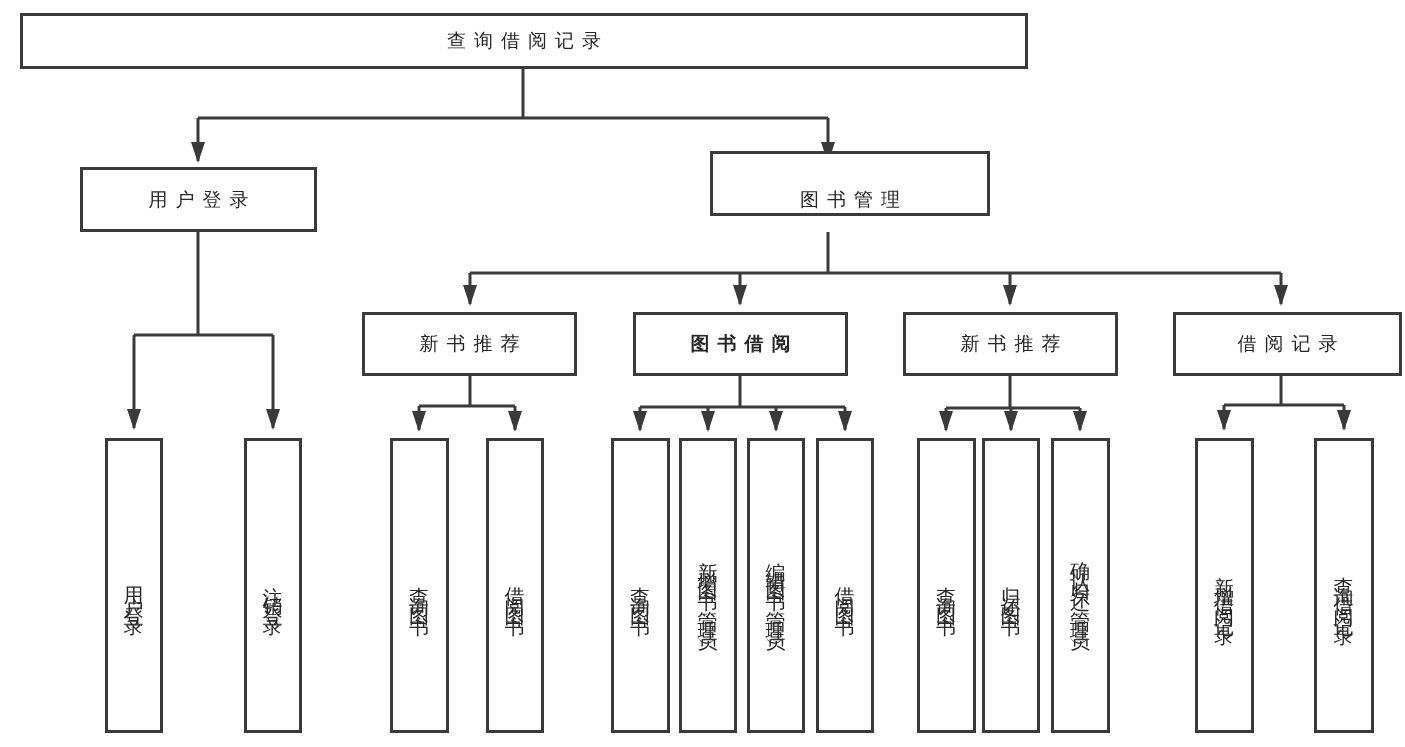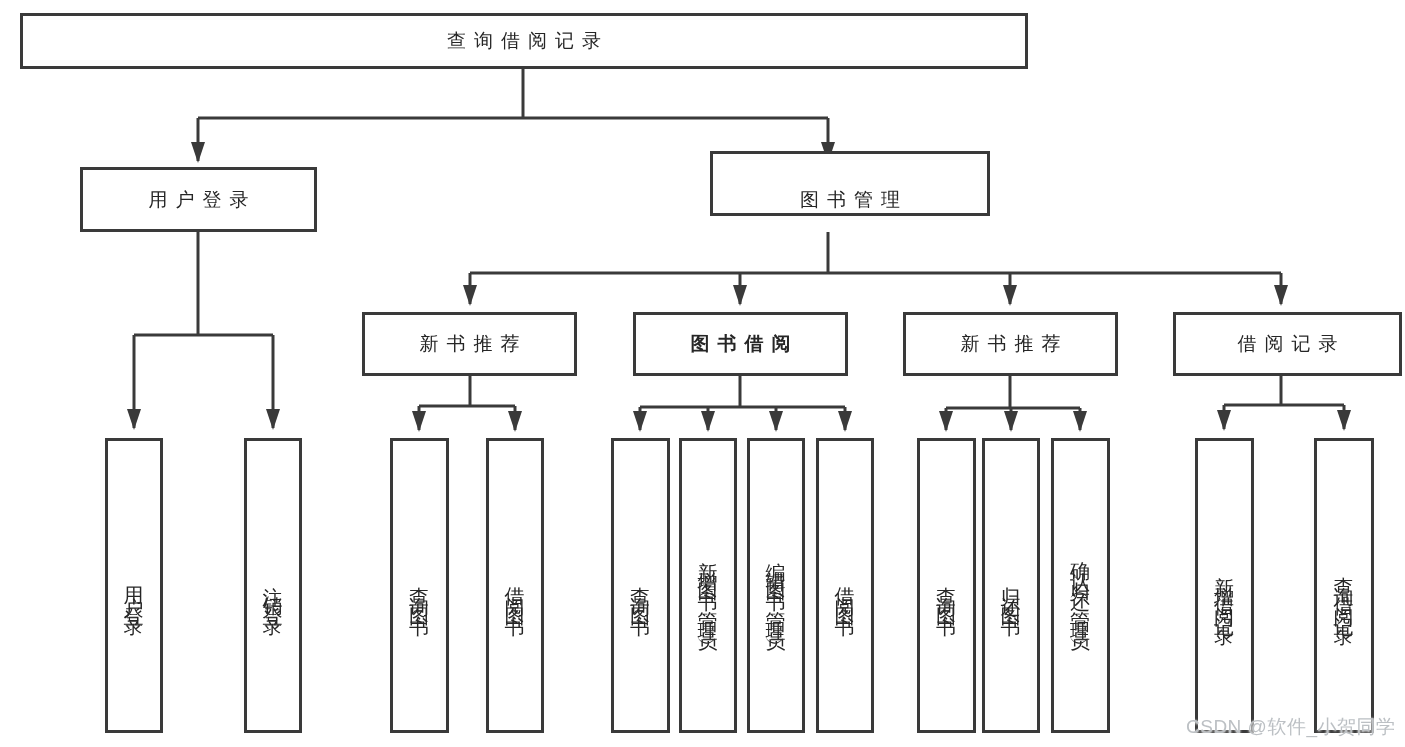--- a/index.html
+++ b/index.html
@@ -151,15 +151,14 @@
     <span class="vlabel">确认归还（管理员）</span>
   </div>
 
   <div class="box leaf" style="left:1195px;width:59px;">
     <span class="vlabel">新增借阅记录</span>
   </div>
   <div class="box leaf" style="left:1314px;width:60px;">
     <span class="vlabel">查询借阅记录</span>
   </div>
 
-  <div class="watermark">CSDN @软件_小贺同学</div>
 
 </div>
 
 </body></html>

